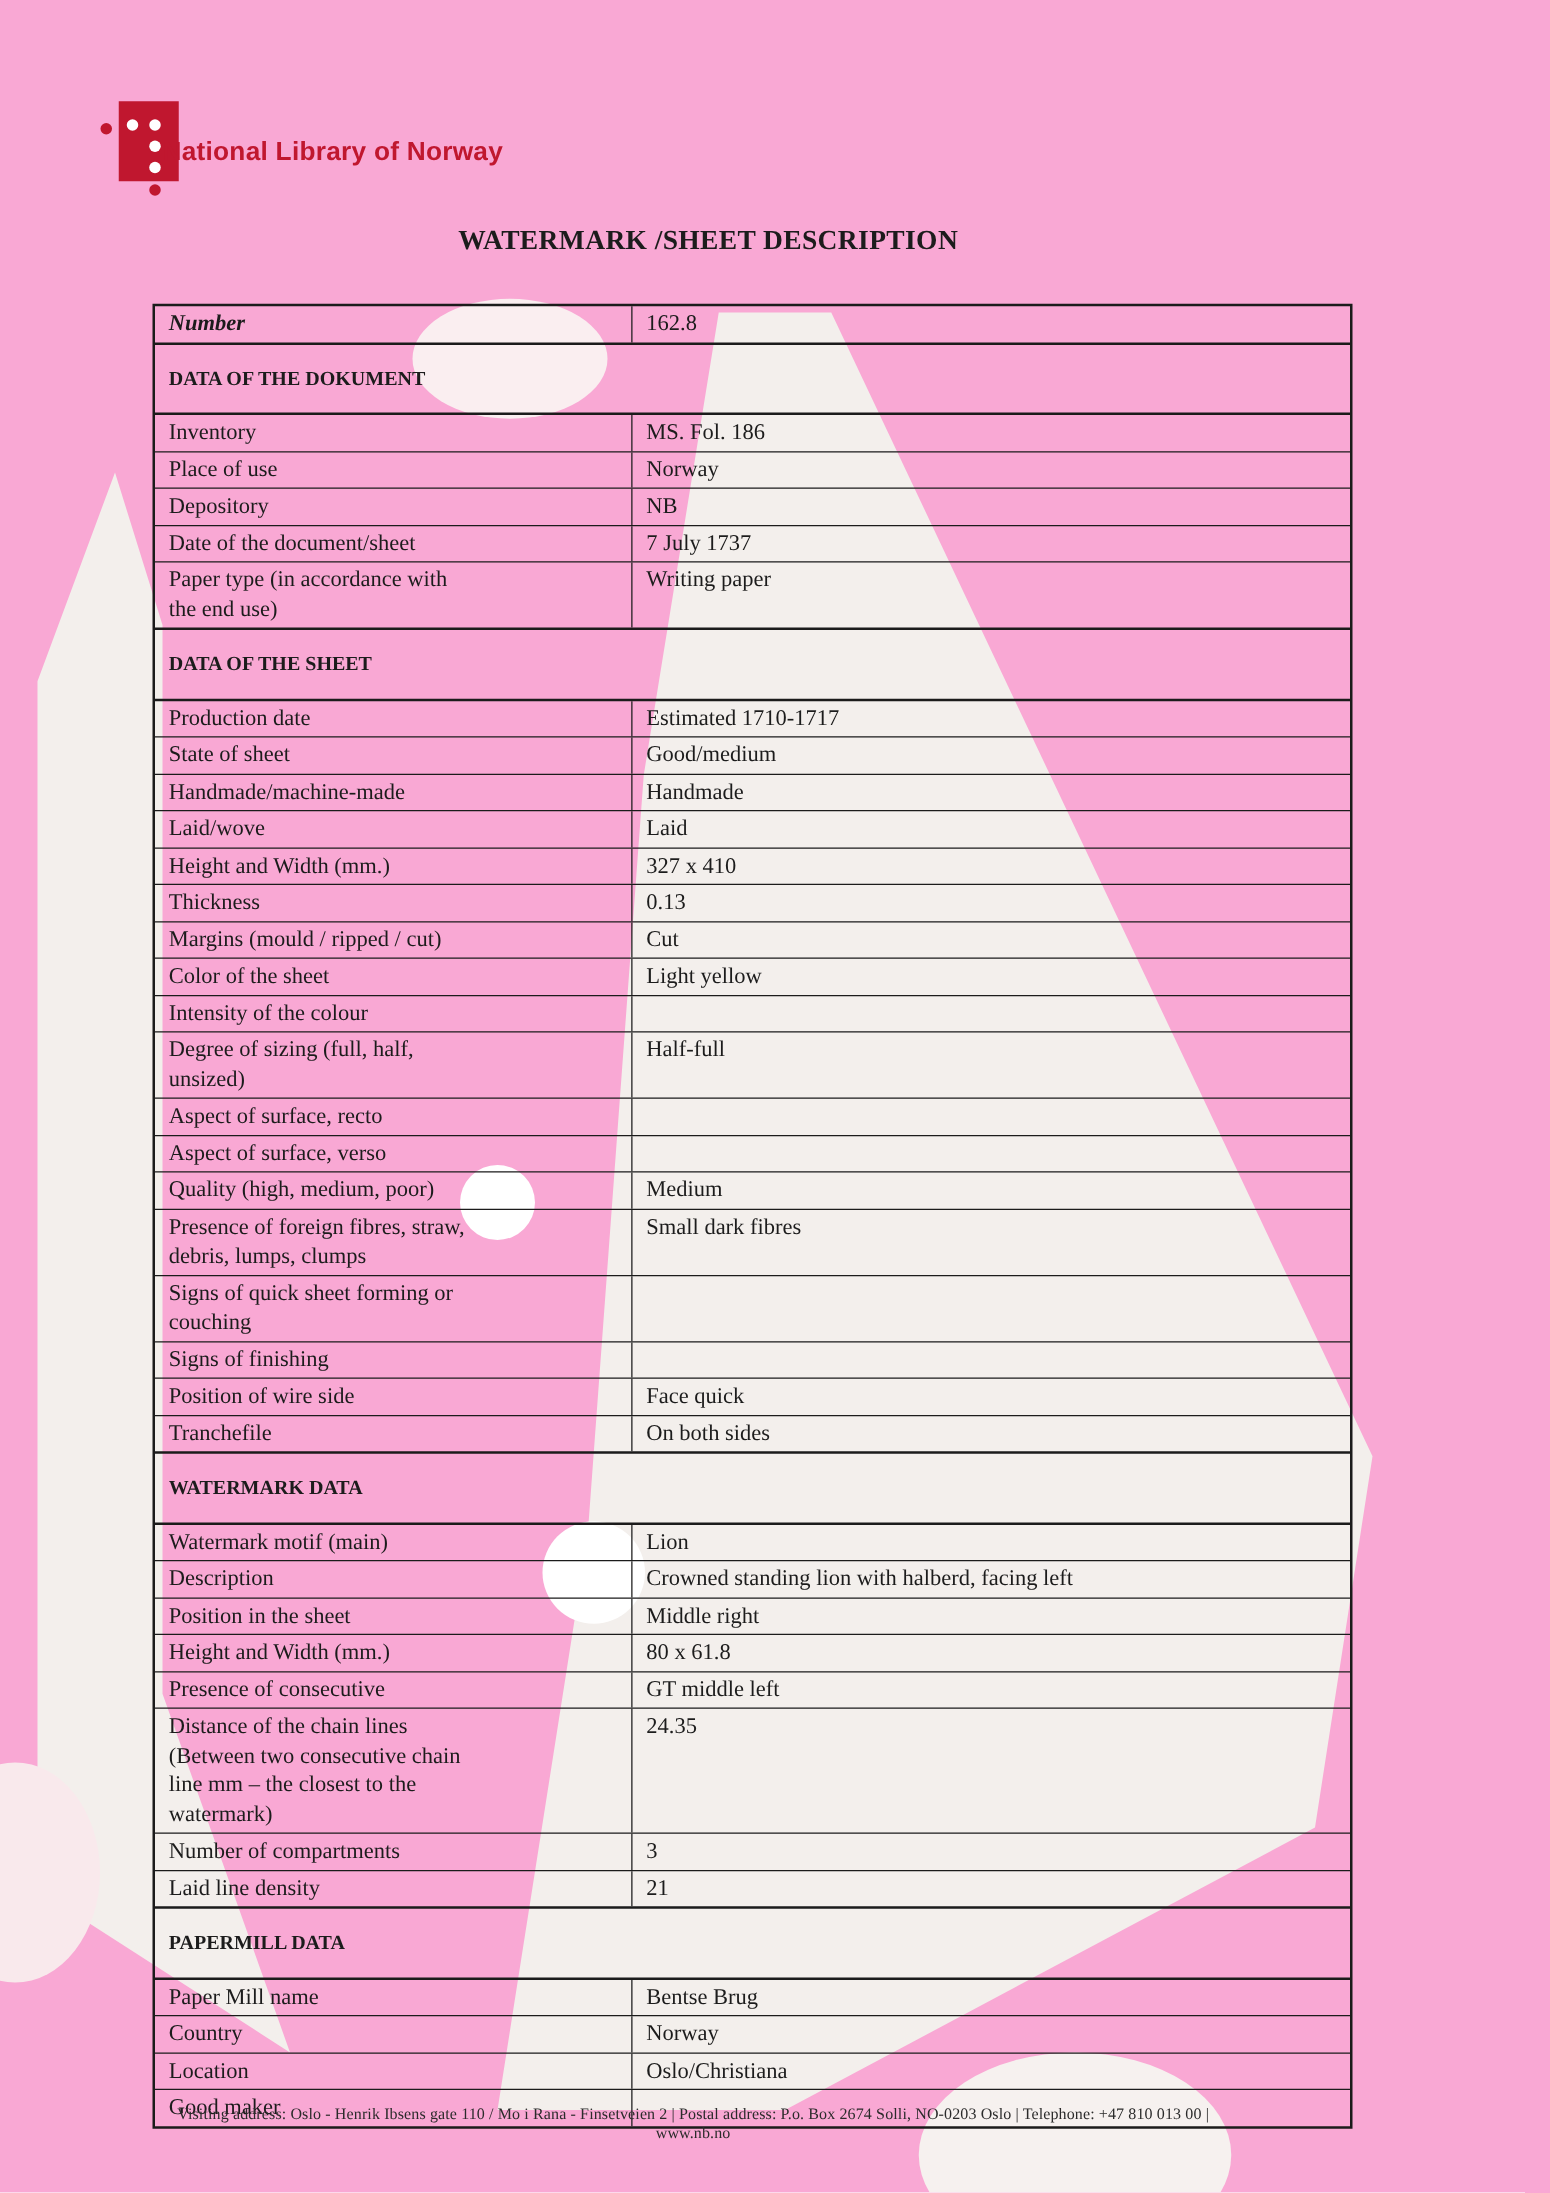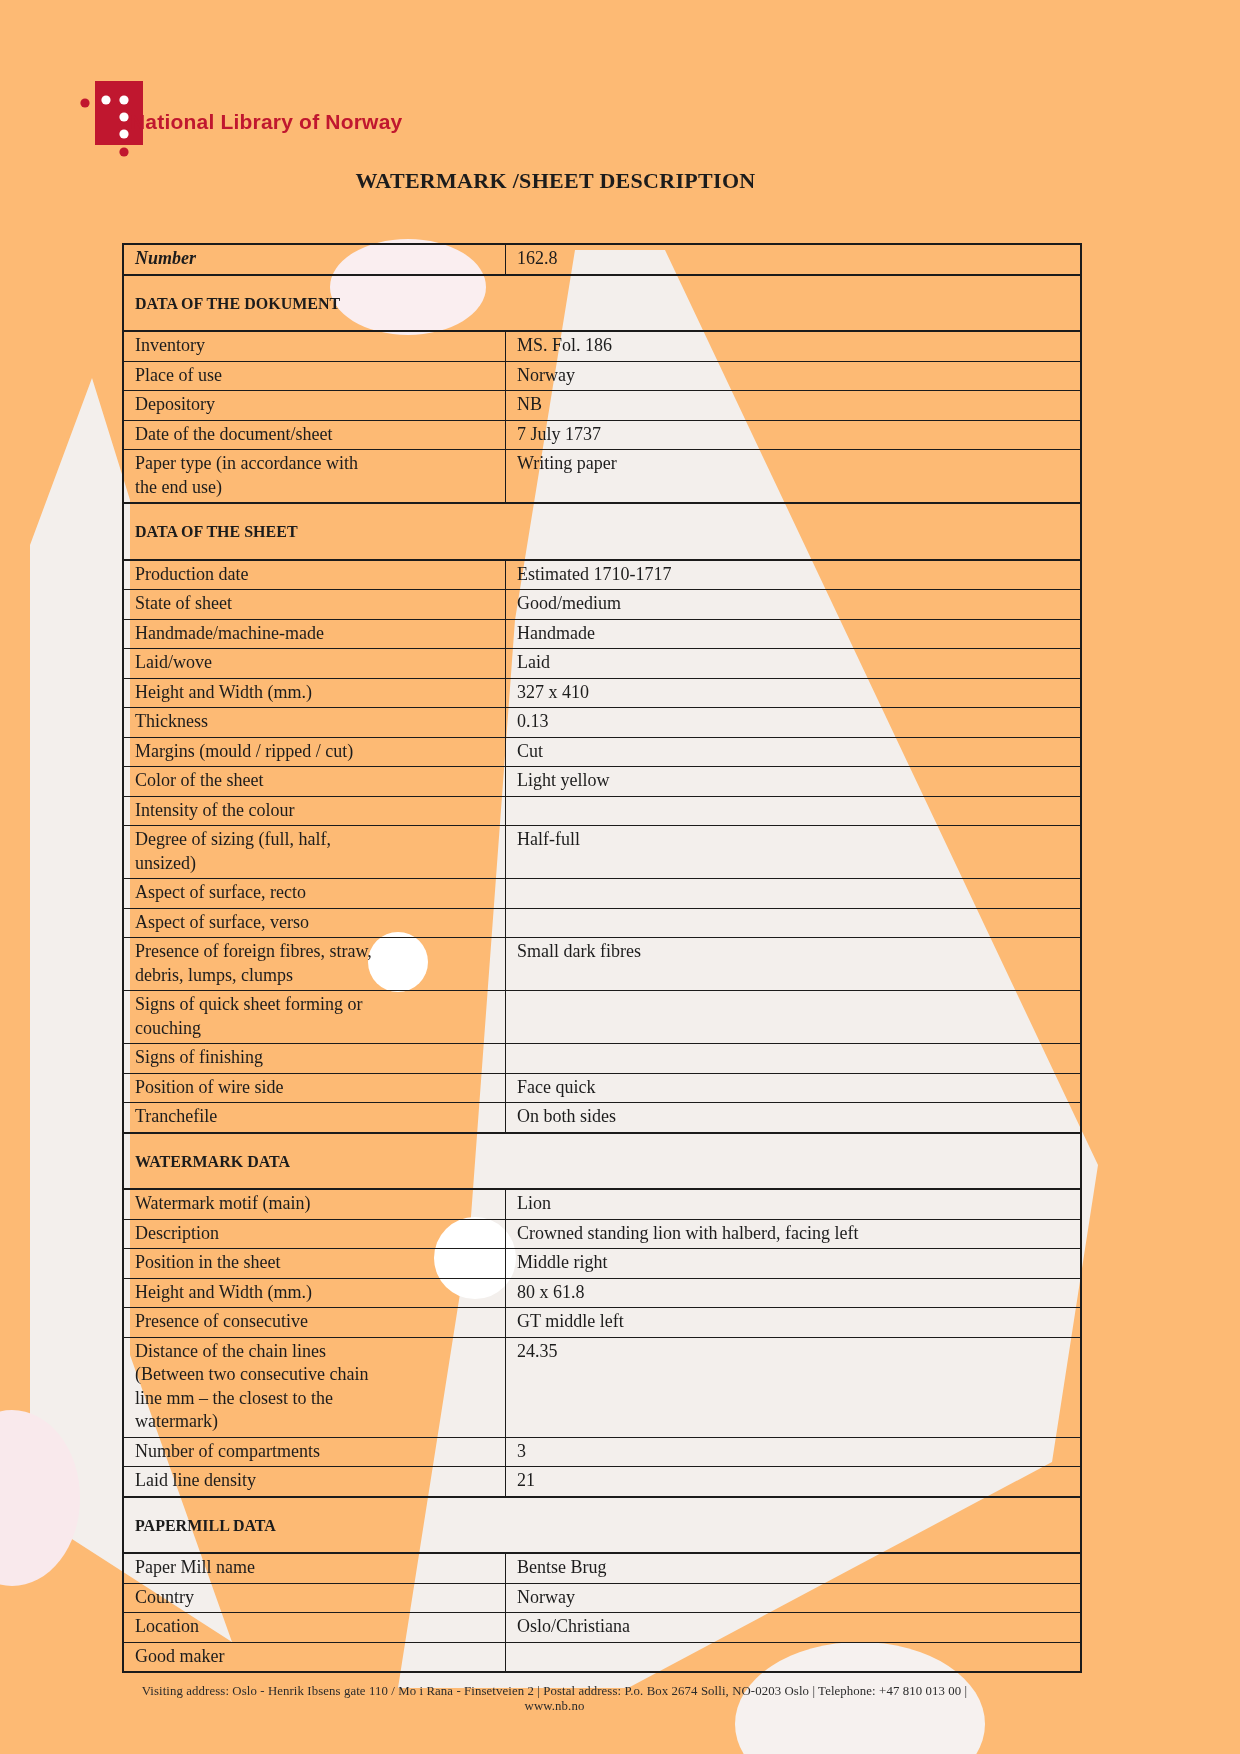--- a/index.html
+++ b/index.html
@@ -1,27 +1,27 @@
 <!DOCTYPE html>
 <html><head>
 <meta charset="utf-8">
 <style>
   html,body{margin:0;padding:0;background:#ffffff;}
   body{width:1240px;height:1754px;position:relative;font-family:"Liberation Serif",serif;color:#1c1c1c;}
-  .page{position:absolute;inset:0;overflow:hidden;background:#fdba74;}
+  .page{position:absolute;inset:0;overflow:hidden;background:#f9a8d4;}
   .bg-art{position:absolute;top:0;left:0;width:1240px;height:1754px;pointer-events:none;}
 
   
   .logo-wrap{position:absolute;top:78px;left:78px;height:84px;}
   .logo-mark{position:absolute;top:0;left:0;}
   .logo-text{position:absolute;left:52px;top:32px;font-family:"Liberation Sans",sans-serif;
              font-weight:bold;font-size:21px;letter-spacing:.2px;white-space:nowrap;}
 
   
-  .title{position:absolute;top:167px;left:122px;width:865px;margin:1px;text-align:center;
+  .title{position:absolute;top:167px;left:122px;width:865px;margin:12px;text-align:center;
          font-size:22px;font-weight:bold;letter-spacing:.3px;}
 
   
   .doc-table{position:absolute;top:243px;left:122px;width:960px;box-sizing:border-box;
              border:2.2px solid #1b1b1b;font-size:18px;line-height:23.5px;}
   .row{display:flex;border-top:1.5px solid #1b1b1b;}
   .row:first-child{border-top:none;}
   .row.thick{border-top-width:2.4px;}
   .cell{padding:2px 10px 3px 11px;box-sizing:border-box;white-space:pre-line;}
   .cell.label{width:381px;min-height:28px;padding-right:42px;}
@@ -138,20 +138,24 @@
       </div>
       <div class="row">
         <div class="cell label">Aspect of surface, recto</div>
         <div class="cell value"></div>
       </div>
       <div class="row">
         <div class="cell label">Aspect of surface, verso</div>
         <div class="cell value"></div>
       </div>
       <div class="row">
+        <div class="cell label">Quality (high, medium, poor)</div>
+        <div class="cell value">Medium</div>
+      </div>
+      <div class="row">
         <div class="cell label">Presence of foreign fibres, straw,
 debris, lumps, clumps</div>
         <div class="cell value">Small dark fibres</div>
       </div>
       <div class="row">
         <div class="cell label">Signs of quick sheet forming or
 couching</div>
         <div class="cell value"></div>
       </div>
       <div class="row">

